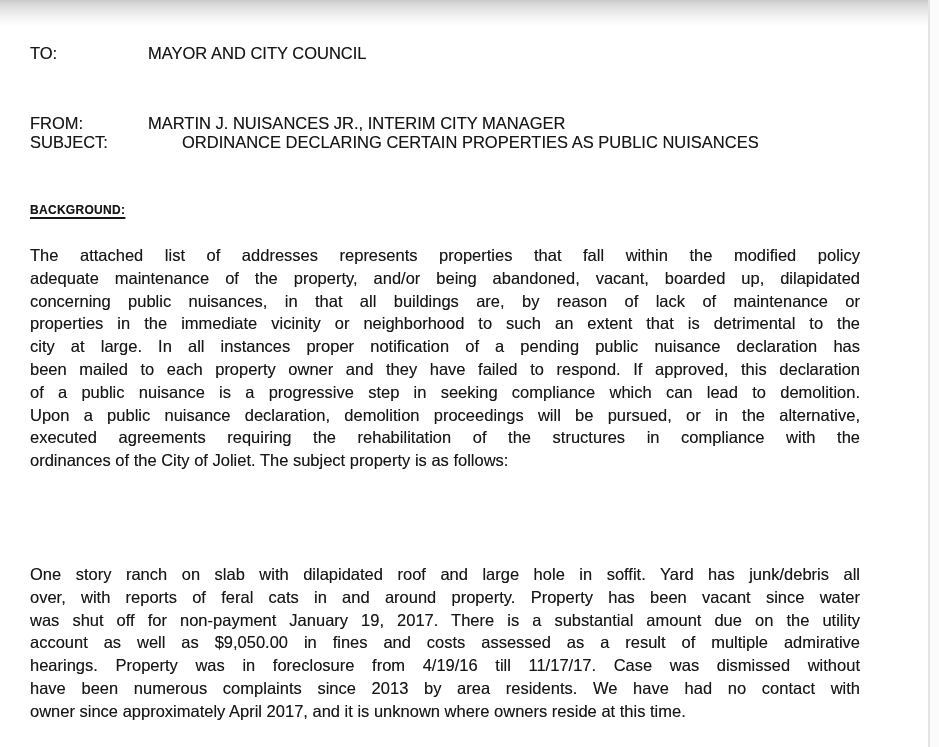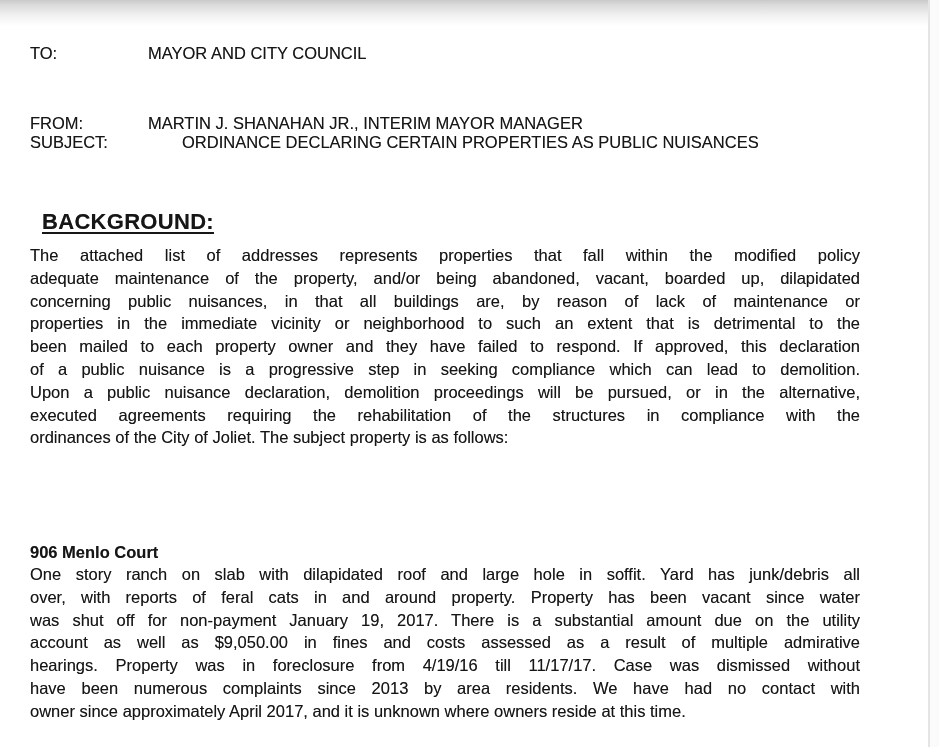--- a/index.html
+++ b/index.html
@@ -63,22 +63,22 @@
     white-space: nowrap;
   }
   .memo-row-to      { top: 42px; }
   .memo-row-from    { top: 88px; margin-top: 24px; }
   .memo-row-subject { top: 131px; gap: 34px; }
 
   .bg-heading {
     position: absolute;
     left: 0;
     top: 199px;
-    margin: 12px;
-    font-size: 22px;
+    margin: 0;
+    font-size: 12px;
     font-weight: bold;
     text-decoration: underline;
     text-underline-offset: 3px;
     text-decoration-thickness: 2px;
     letter-spacing: 0.3px;
   }
   .para {
     position: absolute;
     left: 0;
     width: 830px;
@@ -116,43 +116,43 @@
 
   <div class="content">
 
     <div class="memo-row memo-row-to">
       <div class="memo-label">TO:</div>
       <div class="memo-value">MAYOR AND CITY COUNCIL</div>
     </div>
 
     <div class="memo-row memo-row-from">
       <div class="memo-label">FROM:</div>
-      <div class="memo-value">MARTIN J. SHANAHAN JR., INTERIM MAYOR MANAGER</div>
+      <div class="memo-value">MARTIN J. NUISANCES JR., INTERIM CITY MANAGER</div>
     </div>
 
     <div class="memo-row memo-row-subject">
       <div class="memo-label">SUBJECT:</div>
       <div class="memo-value">ORDINANCE DECLARING CERTAIN PROPERTIES AS PUBLIC NUISANCES</div>
     </div>
 
     <h2 class="bg-heading">BACKGROUND:</h2>
 
     <div class="para para-background">
         <div class="doc-line">The attached list of addresses represents properties that fall within the modified policy</div>
         <div class="doc-line">adequate maintenance of the property, and/or being abandoned, vacant, boarded up, dilapidated</div>
         <div class="doc-line">concerning public nuisances, in that all buildings are, by reason of lack of maintenance or</div>
         <div class="doc-line">properties in the immediate vicinity or neighborhood to such an extent that is detrimental to the</div>
+        <div class="doc-line">city at large. In all instances proper notification of a pending public nuisance declaration has</div>
         <div class="doc-line">been mailed to each property owner and they have failed to respond. If approved, this declaration</div>
         <div class="doc-line">of a public nuisance is a progressive step in seeking compliance which can lead to demolition.</div>
         <div class="doc-line">Upon a public nuisance declaration, demolition proceedings will be pursued, or in the alternative,</div>
         <div class="doc-line">executed agreements requiring the rehabilitation of the structures in compliance with the</div>
         <div class="doc-line doc-line-last">ordinances of the City of Joliet. The subject property is as follows:</div>
       </div>
 
-    <h3 class="prop-heading">906 Menlo Court</h3>
 
     <div class="para para-property">
         <div class="doc-line">One story ranch on slab with dilapidated roof and large hole in soffit. Yard has junk/debris all</div>
         <div class="doc-line">over, with reports of feral cats in and around property. Property has been vacant since water</div>
         <div class="doc-line">was shut off for non-payment January 19, 2017. There is a substantial amount due on the utility</div>
         <div class="doc-line">account as well as $9,050.00 in fines and costs assessed as a result of multiple admirative</div>
         <div class="doc-line">hearings. Property was in foreclosure from 4/19/16 till 11/17/17. Case was dismissed without</div>
         <div class="doc-line">have been numerous complaints since 2013 by area residents. We have had no contact with</div>
         <div class="doc-line doc-line-last">owner since approximately April 2017, and it is unknown where owners reside at this time.</div>
       </div>

